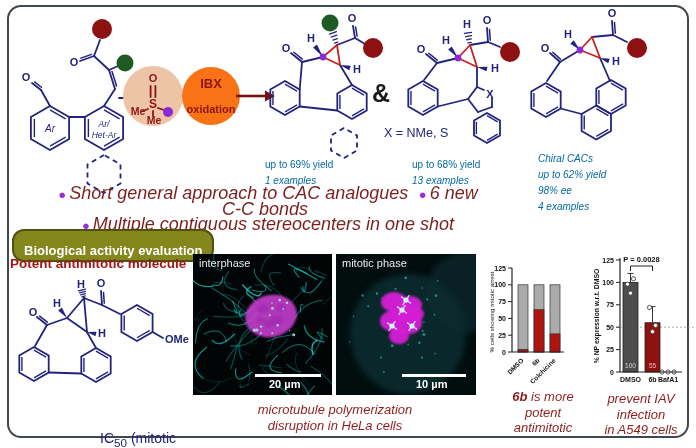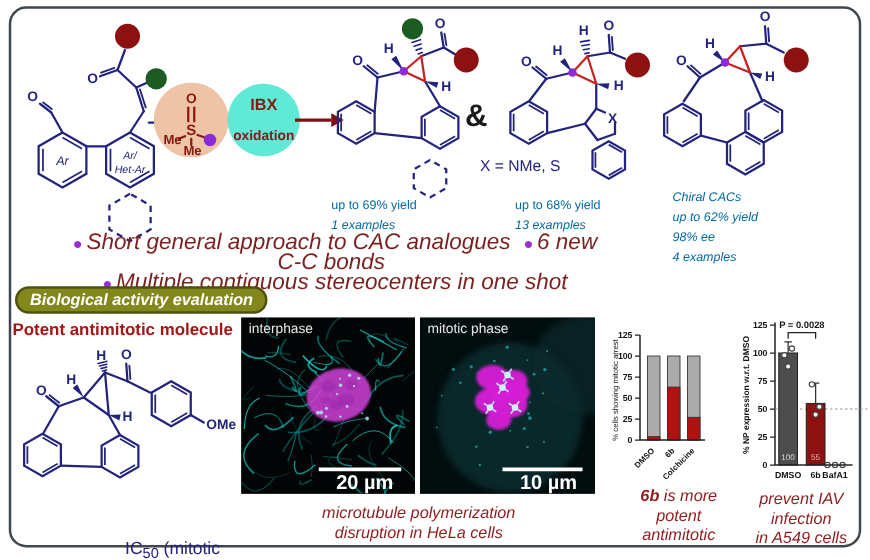--- a/index.html
+++ b/index.html
@@ -1,39 +1,39 @@
 <!DOCTYPE html>
 <html><head>
 <meta charset="utf-8">
 <style>
   html,body{margin:0;padding:0;background:#fff;}
   #fig{position:relative;width:696px;height:448px;background:#ffffff;overflow:hidden;
        font-family:"Liberation Sans",sans-serif;}
   .abs{position:absolute;}
   #frame{left:7px;top:5px;width:678px;height:429px;border:2.5px solid #41484d;border-radius:14px;}
   .circle{border-radius:50%;}
-  #ibx{left:182px;top:67px;width:58px;height:58px;background:#5eead4;display:flex;flex-direction:column;
+  #ibx{left:182px;top:67px;width:58px;height:58px;background:#f97316;display:flex;flex-direction:column;
        align-items:center;justify-content:center;color:#8c1616;font-weight:bold;line-height:1.1;}
   #ibx .l1{font-size:13px;} #ibx .l2{font-size:11px;margin-top:12px;}
   .yield{color:#0369a1;text-align:left;font-size:10px;line-height:16px;}
   .yield .ex{font-style:italic;}
   .yield3{font-style:italic;}
   #amp{left:372px;top:79px;font-size:25px;font-weight:bold;color:#1a1a1a;}
   #xeq{left:384px;top:126px;width:100px;color:#23237d;font-size:12.5px;}
   #bullets{left:45px;top:186px;width:440px;text-align:center;line-height:15px;}
   .bdot{color:#9a2fd6;font-size:13px;margin:0 3px 0 6px;}
   .btxt{font-style:italic;font-size:18px;color:#7c1f1f;}
   #badge{left:12px;top:229px;background:#84871c;border:2px solid #4e5110;border-radius:12px;
-         padding:1px 10px 2px 10px;color:#ffffff;font-weight:bold;font-style:italic;font-size:13px;}
+         padding:12px 10px 2px 10px;color:#ffffff;font-weight:bold;font-size:13px;}
   #subtitle{left:10px;top:256px;width:200px;color:#a51717;font-weight:bold;font-size:13.5px;white-space:nowrap;}
   #ic50{left:18px;top:405px;width:158px;text-align:right;color:#23237d;font-size:14px;line-height:18px;margin-top:24px;}
   .panel{background:#000;overflow:hidden;}
   .plabel{position:absolute;left:6px;top:3px;color:#eaeaea;font-size:11px;}
   .sbar{position:absolute;background:#fff;height:2.5px;}
-  .stext{position:absolute;color:#fff;font-weight:bold;font-size:16px;}
+  .stext{position:absolute;color:#fff;font-weight:bold;font-size:11px;}
   .cap{color:#8f1d1d;font-style:italic;font-size:13px;text-align:center;line-height:15.5px;}
   .cap b{font-style:italic;}
   #cap1{left:489px;top:389px;width:108px;}
   #cap2{left:587px;top:391px;width:108px;}
   #capm{left:205px;top:402px;width:260px;}
 </style>
 </head>
 <body>
 
 <div id="fig">

